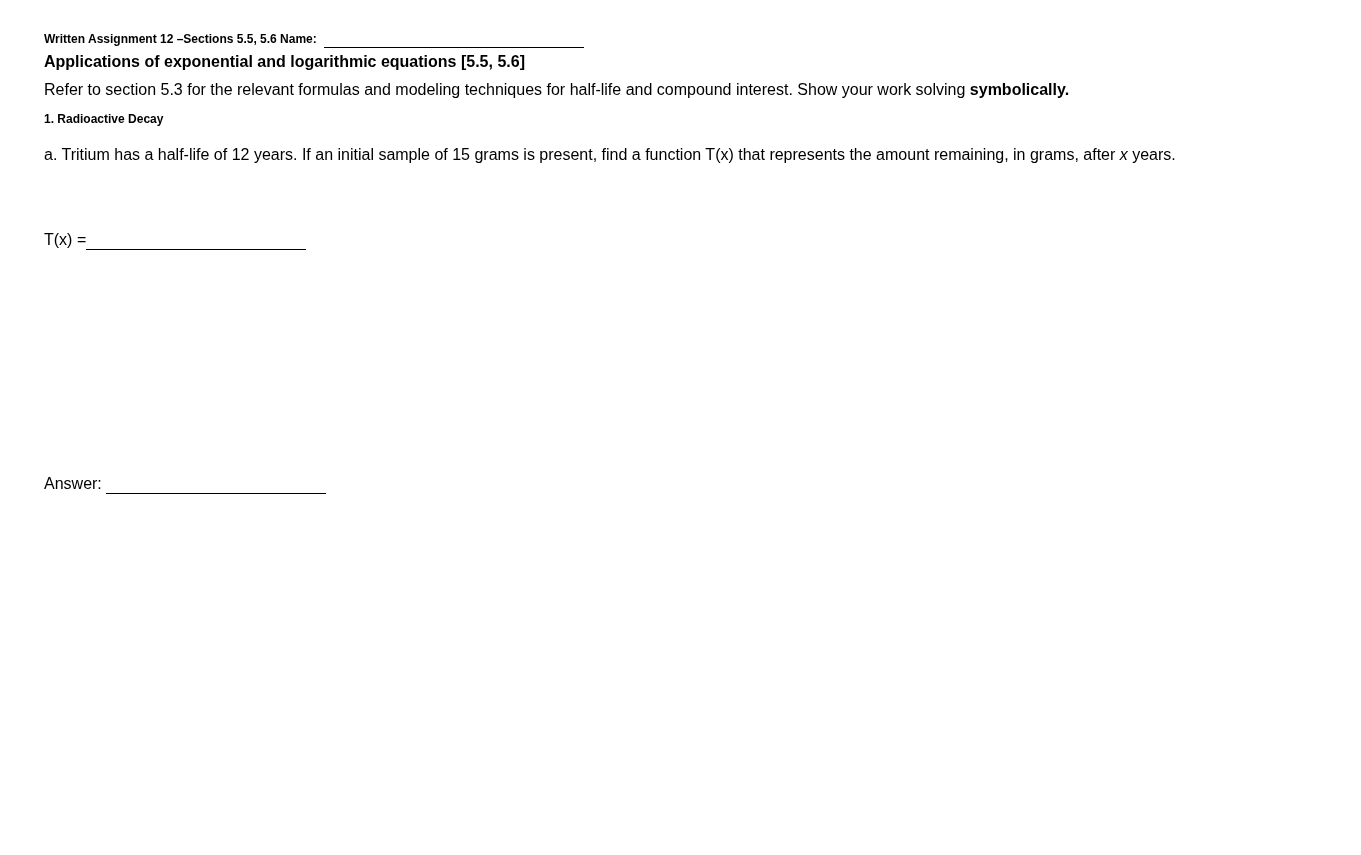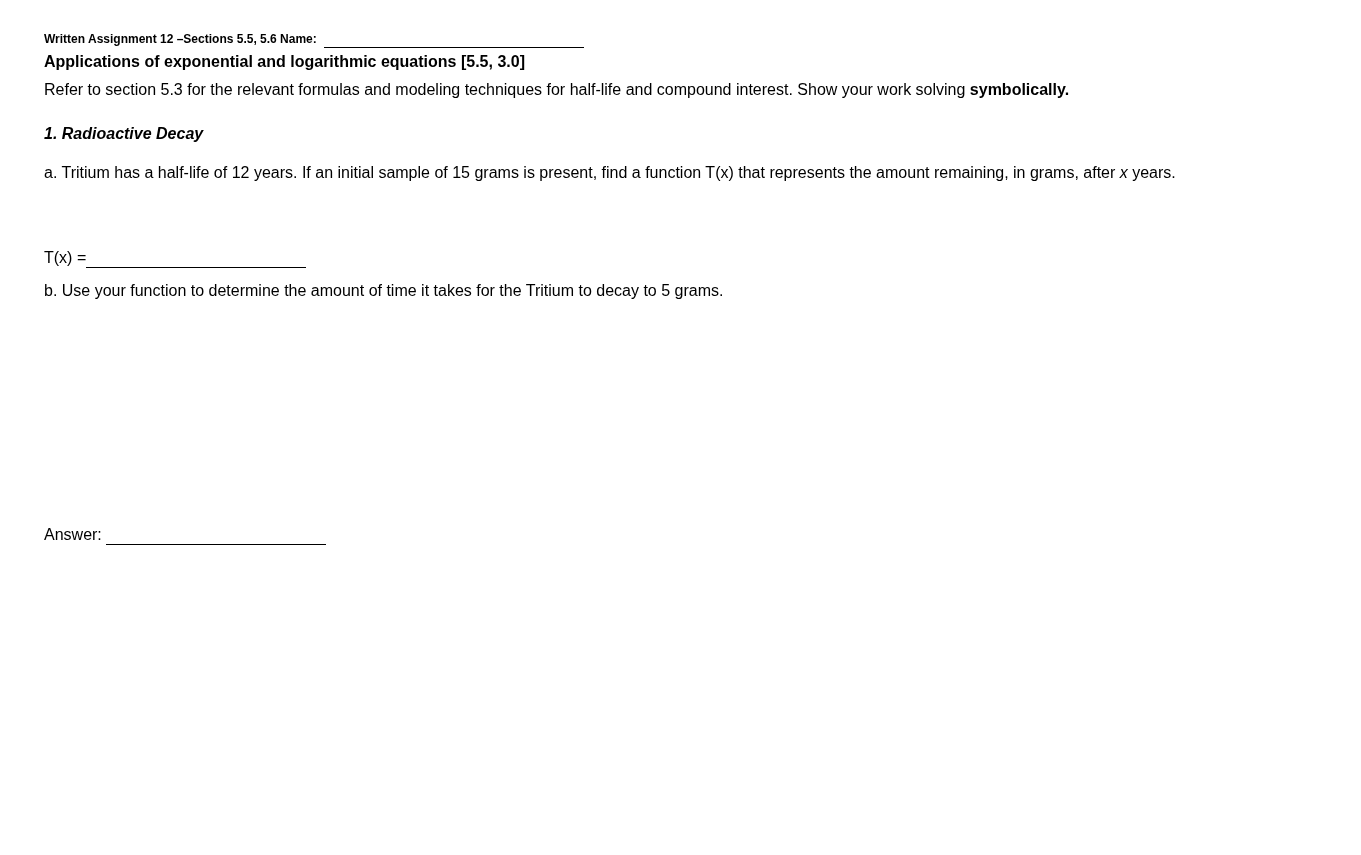--- a/index.html
+++ b/index.html
@@ -39,31 +39,30 @@
 
     .header-line2 {
       font-weight: bold;
       font-size: 16px;
       margin-bottom: 4px;
     }
 
     .header-line3 {
       font-size: 16px;
       font-weight: normal;
-      margin-bottom: 20px;
+      margin-bottom: 8px;
     }
 
     .header-line3 span.bold {
       font-weight: bold;
     }
 
     .section-title {
       font-weight: bold;
-      font-style: italic;
-      font-size: 16px;
+      font-size: 12px;
       margin-top: 4px;
       margin-bottom: 14px;
     }
 
     .question-block {
       margin-bottom: 10px;
     }
 
     .question-text {
       font-size: 16px;
@@ -122,21 +121,21 @@
 <body>
 
 <div class="document-container">
 
   <div class="header-line1">
     <span>Written Assignment 12 –Sections 5.5, 5.6  Name:</span>
     <span class="name-underline"></span>
   </div>
 
   <div class="header-line2">
-    <span>Applications of exponential and logarithmic equations [5.5, 3.0]</span>
+    <span>Applications of exponential and logarithmic equations [5.5, 5.6]</span>
   </div>
 
   <div class="header-line3">
     <span>Refer to section 5.3 for the relevant formulas and modeling techniques for half-life and compound interest.  Show your work solving </span><span class="bold">symbolically.</span>
   </div>
 
   <div class="section-title">
     <span>1. Radioactive Decay</span>
   </div>
 
@@ -144,22 +143,19 @@
     <div class="question-text">
       <span>a. Tritium has a half-life of 12 years. If an initial sample of 15 grams is present, find a function T(x) that represents the amount remaining, in grams, after </span><span class="italic-var">x</span><span> years.</span>
     </div>
   </div>
 
   <div class="answer-line-block">
     <span class="label">T(x) =</span>
     <span class="answer-line-blank"></span>
   </div>
 
-  <div class="part-b-block">
-    <span>b. Use your function to determine the amount of time it takes for the Tritium to decay to 5 grams.</span>
-  </div>
 
   <div class="bottom-answer-block">
     <span class="label">Answer:</span>
     <span class="bottom-answer-blank"></span>
   </div>
 
 </div>
 
 </body></html>

